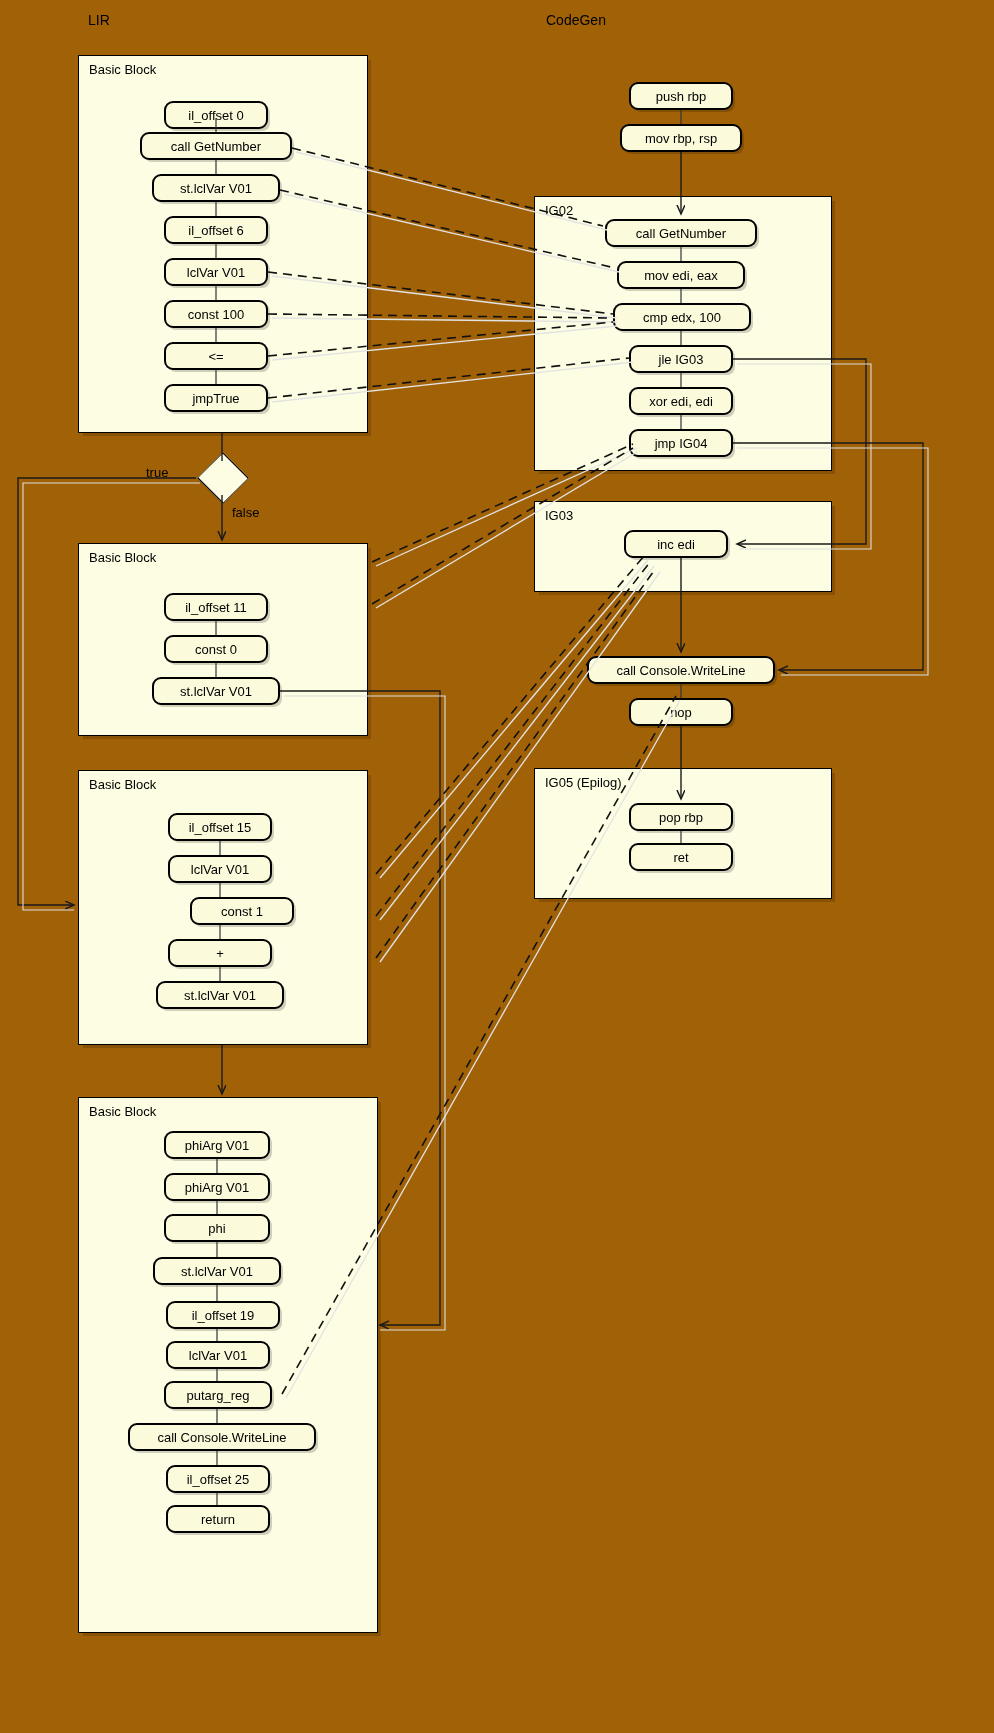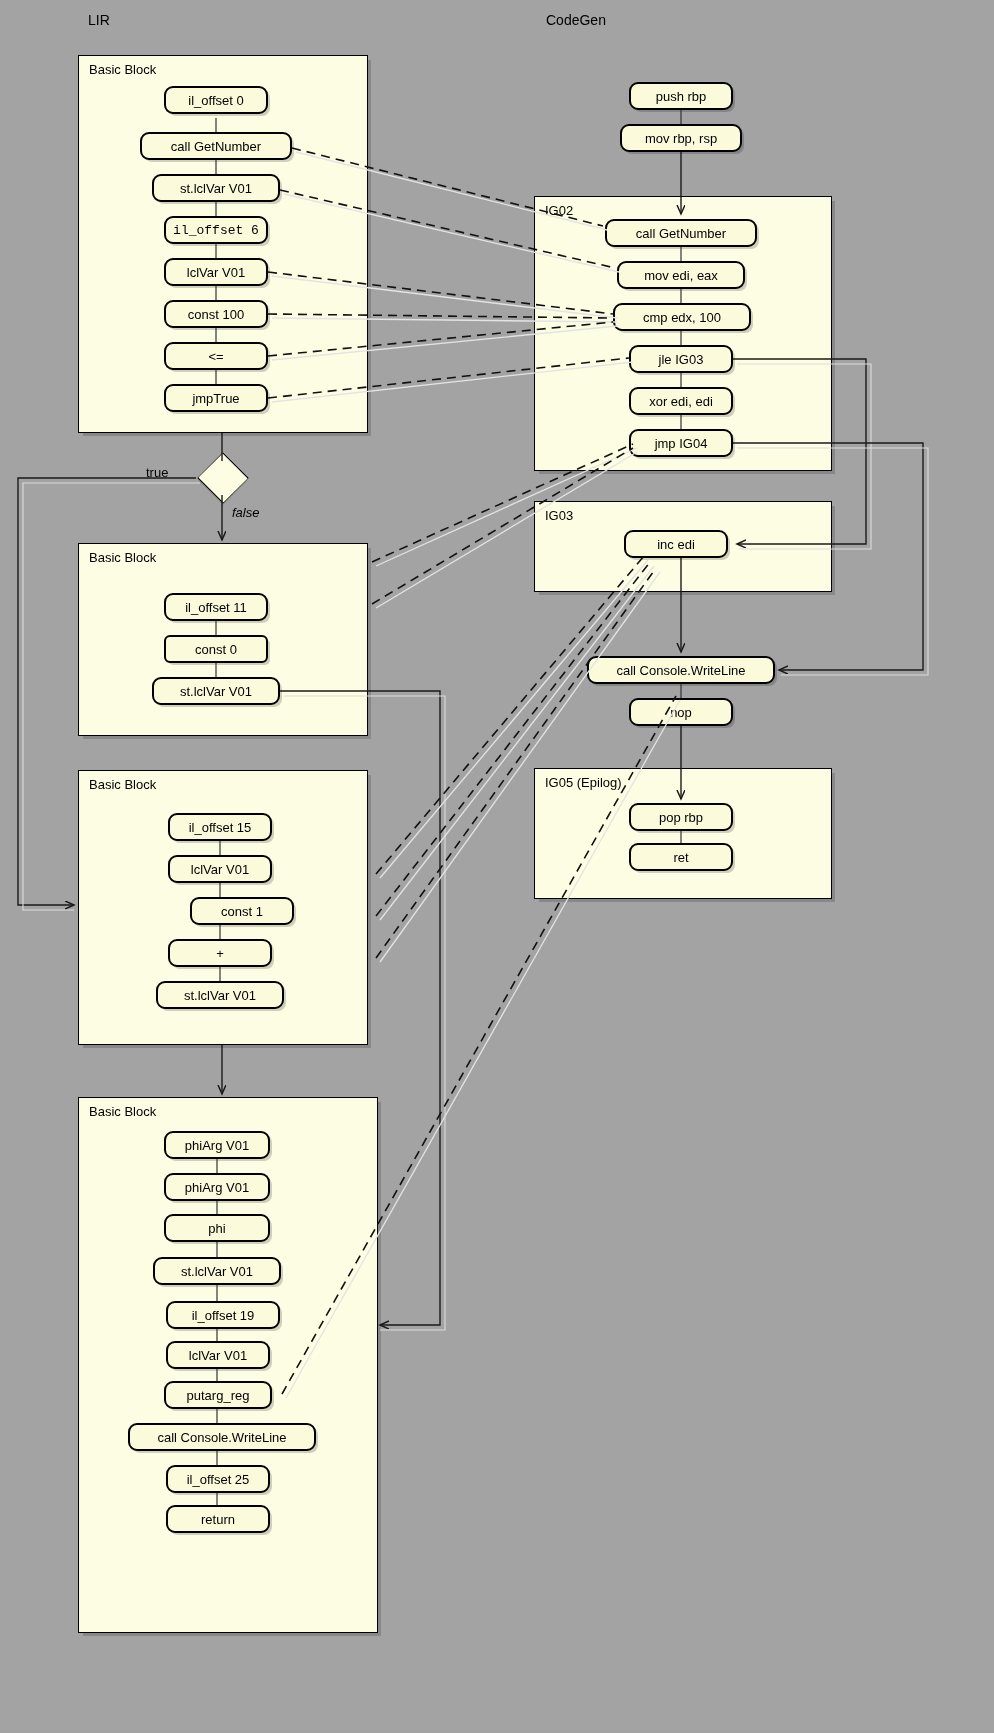--- a/index.html
+++ b/index.html
@@ -1,17 +1,17 @@
 <!DOCTYPE html>
 <html><head>
 <meta charset="utf-8">
 <style>
   html,body{margin:0;padding:0;background:#ffffff;}
   body{font-family:"Liberation Sans","DejaVu Sans",sans-serif;}
-  #canvas{position:relative;width:994px;height:1733px;background:#a3a3a3;overflow:hidden;}
+  #canvas{position:relative;width:994px;height:1733px;background:#a16207;overflow:hidden;}
 
   .col-title{position:absolute;font-size:14px;color:#000;white-space:nowrap;}
 
   
   .group{position:absolute;background:#fdfde3;border:1px solid #000;box-sizing:border-box;
          box-shadow:4px 4px 0 -1px rgba(0,0,0,0.16);}
   .group-label{position:absolute;left:10px;top:6px;font-size:13px;color:#000;white-space:nowrap;}
 
   
   .node{position:absolute;background:#fbfbdc;border:2px solid #000;border-radius:9px;
@@ -32,34 +32,34 @@
 <body>
 
 <div id="canvas">
 
   <div class="col-title" style="left:88px;top:12px;">LIR</div>
   <div class="col-title" style="left:546px;top:12px;">CodeGen</div>
 
   <div class="group" style="left:78px;top:55px;width:290px;height:378px;">
     <div class="group-label">Basic Block</div>
   </div>
-  <div class="node" style="left:164px;top:86px;width:104px;height:28px;">il_offset 0</div>
+  <div class="node" style="left:164px;top:101px;width:104px;height:28px;">il_offset 0</div>
   <div class="node" style="left:140px;top:132px;width:152px;height:28px;">call GetNumber</div>
   <div class="node" style="left:152px;top:174px;width:128px;height:28px;">st.lclVar V01</div>
-  <div class="node" style="left:164px;top:216px;width:104px;height:28px;font-family:Liberation Mono, monospace;">il_offset 6</div>
+  <div class="node" style="left:164px;top:216px;width:104px;height:28px;">il_offset 6</div>
   <div class="node" style="left:164px;top:258px;width:104px;height:28px;">lclVar V01</div>
   <div class="node" style="left:164px;top:300px;width:104px;height:28px;">const 100</div>
   <div class="node" style="left:164px;top:342px;width:104px;height:28px;">&lt;=</div>
   <div class="node" style="left:164px;top:384px;width:104px;height:28px;">jmpTrue</div>
 
   <div class="group" style="left:78px;top:543px;width:290px;height:193px;">
     <div class="group-label">Basic Block</div>
   </div>
   <div class="node" style="left:164px;top:593px;width:104px;height:28px;">il_offset 11</div>
-  <div class="node" style="left:164px;top:635px;width:104px;height:28px;border-radius:6px;">const 0</div>
+  <div class="node" style="left:164px;top:635px;width:104px;height:28px;">const 0</div>
   <div class="node" style="left:152px;top:677px;width:128px;height:28px;">st.lclVar V01</div>
 
   <div class="group" style="left:78px;top:770px;width:290px;height:275px;">
     <div class="group-label">Basic Block</div>
   </div>
   <div class="node" style="left:168px;top:813px;width:104px;height:28px;">il_offset 15</div>
   <div class="node" style="left:168px;top:855px;width:104px;height:28px;">lclVar V01</div>
   <div class="node" style="left:168px;top:897px;width:104px;height:28px;margin-left:22px;">const 1</div>
   <div class="node" style="left:168px;top:939px;width:104px;height:28px;">+</div>
   <div class="node" style="left:156px;top:981px;width:128px;height:28px;">st.lclVar V01</div>
@@ -102,21 +102,21 @@
   <div class="group" style="left:534px;top:768px;width:298px;height:131px;text-align:center;">
     <div class="group-label">IG05 (Epilog)</div>
   </div>
   <div class="node" style="left:629px;top:803px;width:104px;height:28px;">pop rbp</div>
   <div class="node" style="left:629px;top:843px;width:104px;height:28px;">ret</div>
 
   <div class="diamond" style="left:196px;top:461px;">
     <div class="dshape"></div>
   </div>
   <div class="edge-label" style="left:146px;top:465px;">true</div>
-  <div class="edge-label" style="left:232px;top:505px;font-style:italic;">false</div>
+  <div class="edge-label" style="left:232px;top:505px;">false</div>
 
   <svg class="overlay" viewBox="0 0 994 1733">
     <defs>
       <marker id="ah" markerWidth="12" markerHeight="12" refX="9" refY="4" orient="auto" markerUnits="userSpaceOnUse">
         <path d="M0,0 L9,4 L0,8" fill="none" stroke="#1a1a1a" stroke-width="1.5"></path>
       </marker>
     </defs>
 
     <g stroke="#333" stroke-width="1.2" fill="none">
       <path d="M216,118 L216,132"></path>

